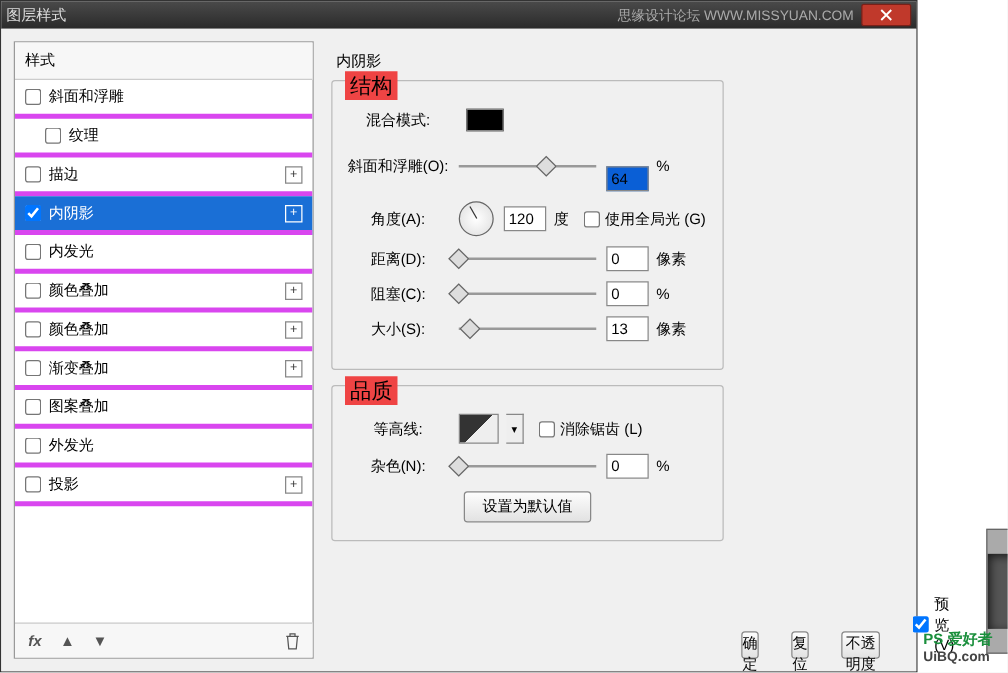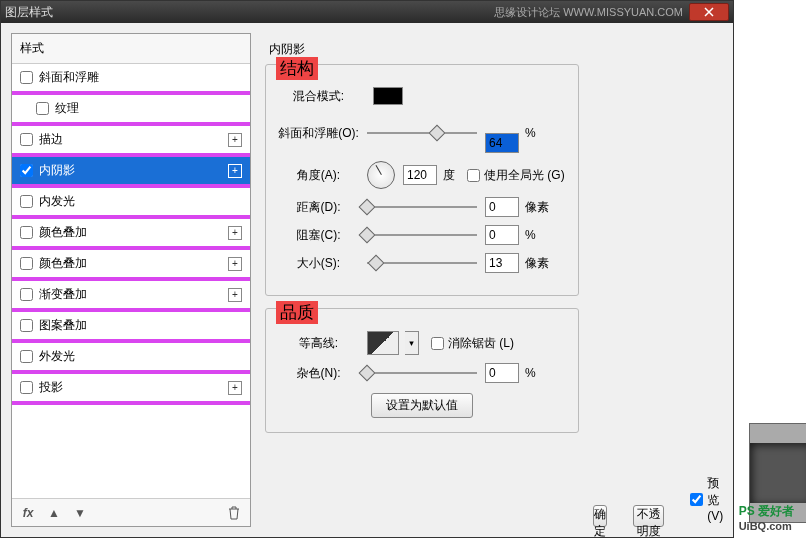--- a/index.html
+++ b/index.html
@@ -222,20 +222,21 @@
         </div>
 
         <div class="btn-row">
           <button class="push-btn">设置为默认值</button>
         </div>
       </div>
     </div>
 
     <div class="right-panel">
       <button class="right-btn">确定</button>
+      <button class="right-btn">复位</button>
       <button class="right-btn">不透明度(W)...</button>
       <div class="preview-chk">
         <input type="checkbox" checked="" style="">
         <span>预览(V)</span>
       </div>
       <div class="preview-box">
         <div class="preview-inner"></div>
       </div>
     </div>
   </div>

